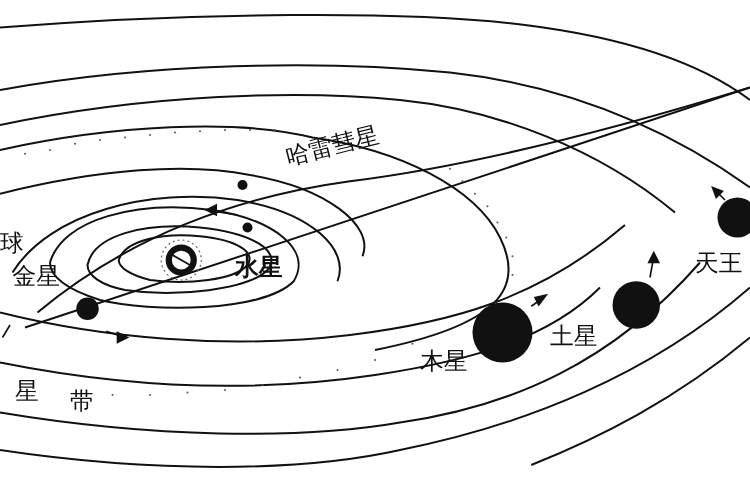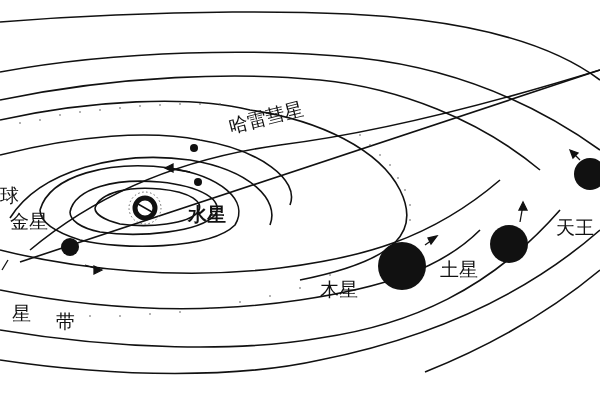--- a/index.html
+++ b/index.html
@@ -107,18 +107,18 @@
       <path d="M580,160 L572,152"></path>
         <polygon points="570,150 573,158 578,153"></polygon>
       <path d="M8,260 L2,270"></path>
     </g>
   </svg>
 
   <span class="lbl" style="left:228px;top:108px;transform:rotate(-14deg);">哈雷彗星</span>
   <span class="lbl" style="left:0px;top:186px;">球</span>
   <span class="lbl" style="left:10px;top:212px;">金星</span>
   <span class="lbl bold" style="left:188px;top:205px;">水星</span>
-  <span class="lbl" style="left:320px;top:280px;">木星</span>
+  <span class="lbl" style="left:336px;top:280px;">木星</span>
   <span class="lbl" style="left:440px;top:260px;font-family:Liberation Serif, serif;">土星</span>
-  <span class="lbl" style="left:556px;top:218px;">天王</span>
+  <span class="lbl" style="left:556px;top:202px;">天王</span>
   <span class="lbl" style="left:12px;top:304px;">星</span>
   <span class="lbl" style="left:56px;top:312px;">带</span>
 </div>
 
 </body></html>

